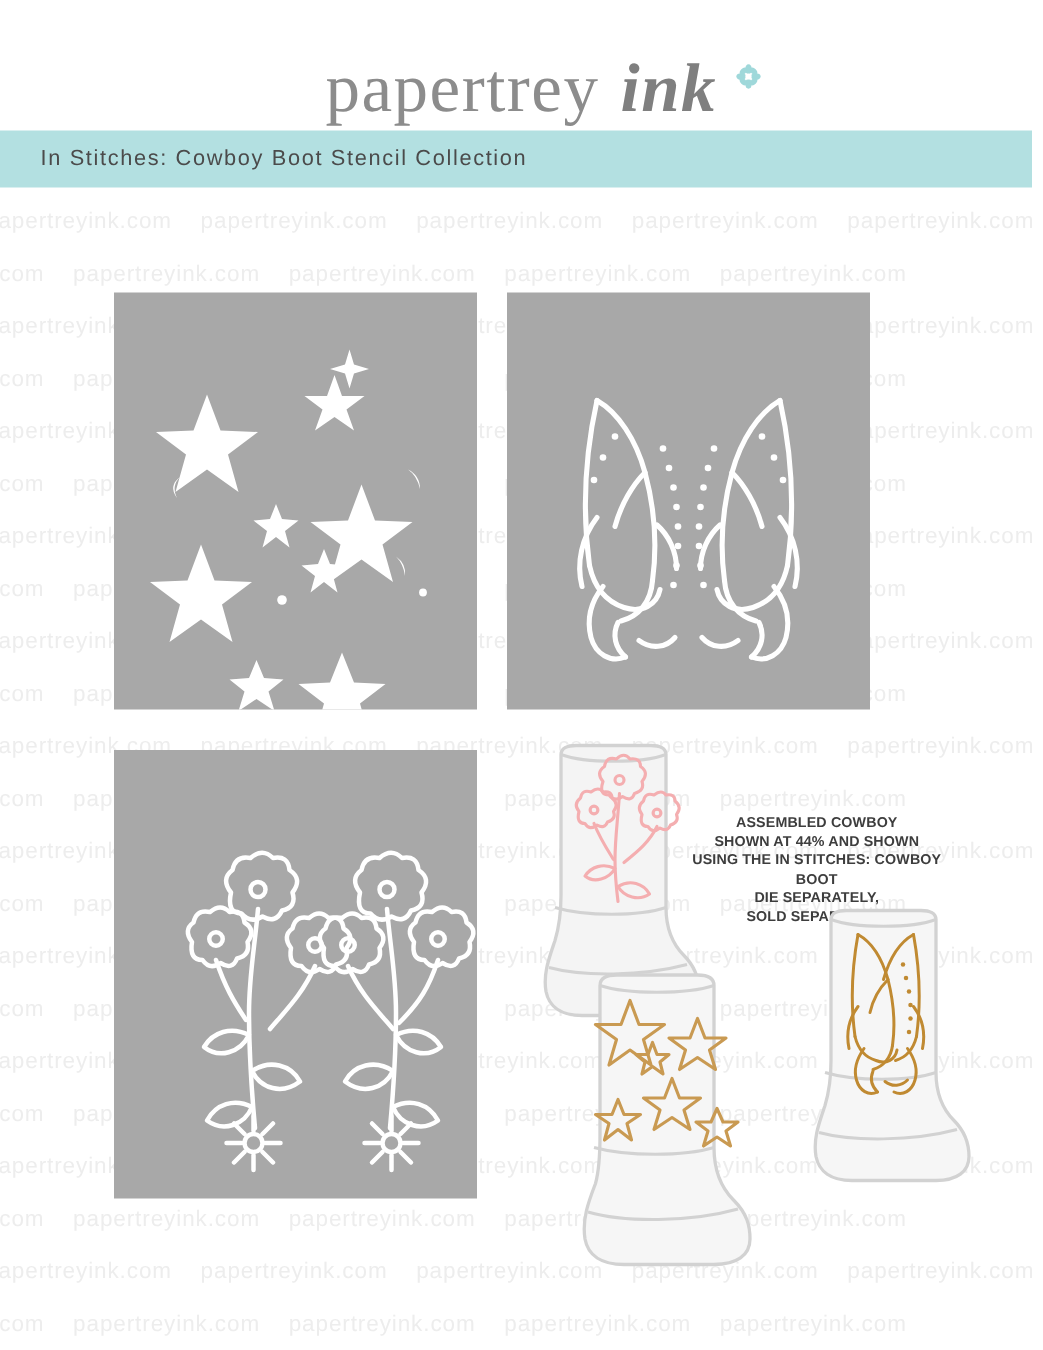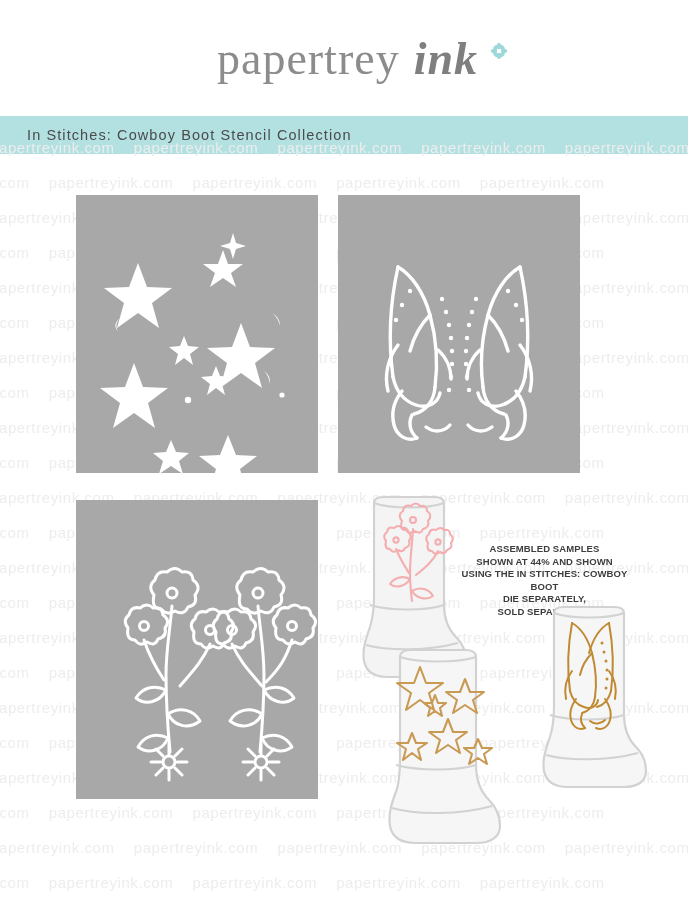--- a/index.html
+++ b/index.html
@@ -56,21 +56,21 @@
     position: absolute;
     top: 22px;
     left: 490px;
     width: 18px;
     height: 18px;
   }
 
   
   .title-bar {
     position: absolute;
-    top: 116px;
+    top: 87px;
     left: 0;
     width: 695px;
     height: 38px;
     background: #b3e0e1;
   }
   .title-text {
     position: absolute;
     left: 27px;
     top: 0;
     line-height: 38px;
@@ -316,21 +316,21 @@
         <path d="M186,238 C198,232 210,236 216,247 C205,255 191,250 186,238 Z"></path>
         <g transform="translate(185,262)">
           <circle cx="0" cy="0" r="6"></circle>
           <path d="M0,-8 l0,-10 M6,-6 l7,-7 M8,0 l10,0 M6,6 l7,7 M0,8 l0,10 M-6,6 l-7,7 M-8,0 l-10,0 M-6,-6 l-7,-7"></path>
         </g>
       </g>
     </svg>
   </div>
 
   <div class="sample-note">
-    <div>ASSEMBLED SAMPLES</div>
+    <div>ASSEMBLED COWBOY</div>
     <div>SHOWN AT 44% AND SHOWN</div>
     <div>USING THE IN STITCHES: COWBOY BOOT</div>
     <div>DIE SEPARATELY,</div>
     <div>SOLD SEPARATELY.</div>
   </div>
 
   <div class="boot" id="boot-pink">
     <svg viewBox="0 0 150 190">
       <path d="M44,10 C44,6 48,4 54,4 L104,4 C110,4 114,6 114,10 L114,112 C114,126 118,136 126,144 C134,152 136,160 136,168 C136,178 128,184 114,184 L58,184 C44,184 36,178 34,168 C32,156 36,146 40,134 C43,124 44,114 44,104 Z" fill="#f4f4f4" stroke="#d2d2d2" stroke-width="2.2" stroke-linejoin="round"></path>
       <path d="M40,112 C60,118 96,118 114,112" fill="none" stroke="#d2d2d2" stroke-width="2"></path>

